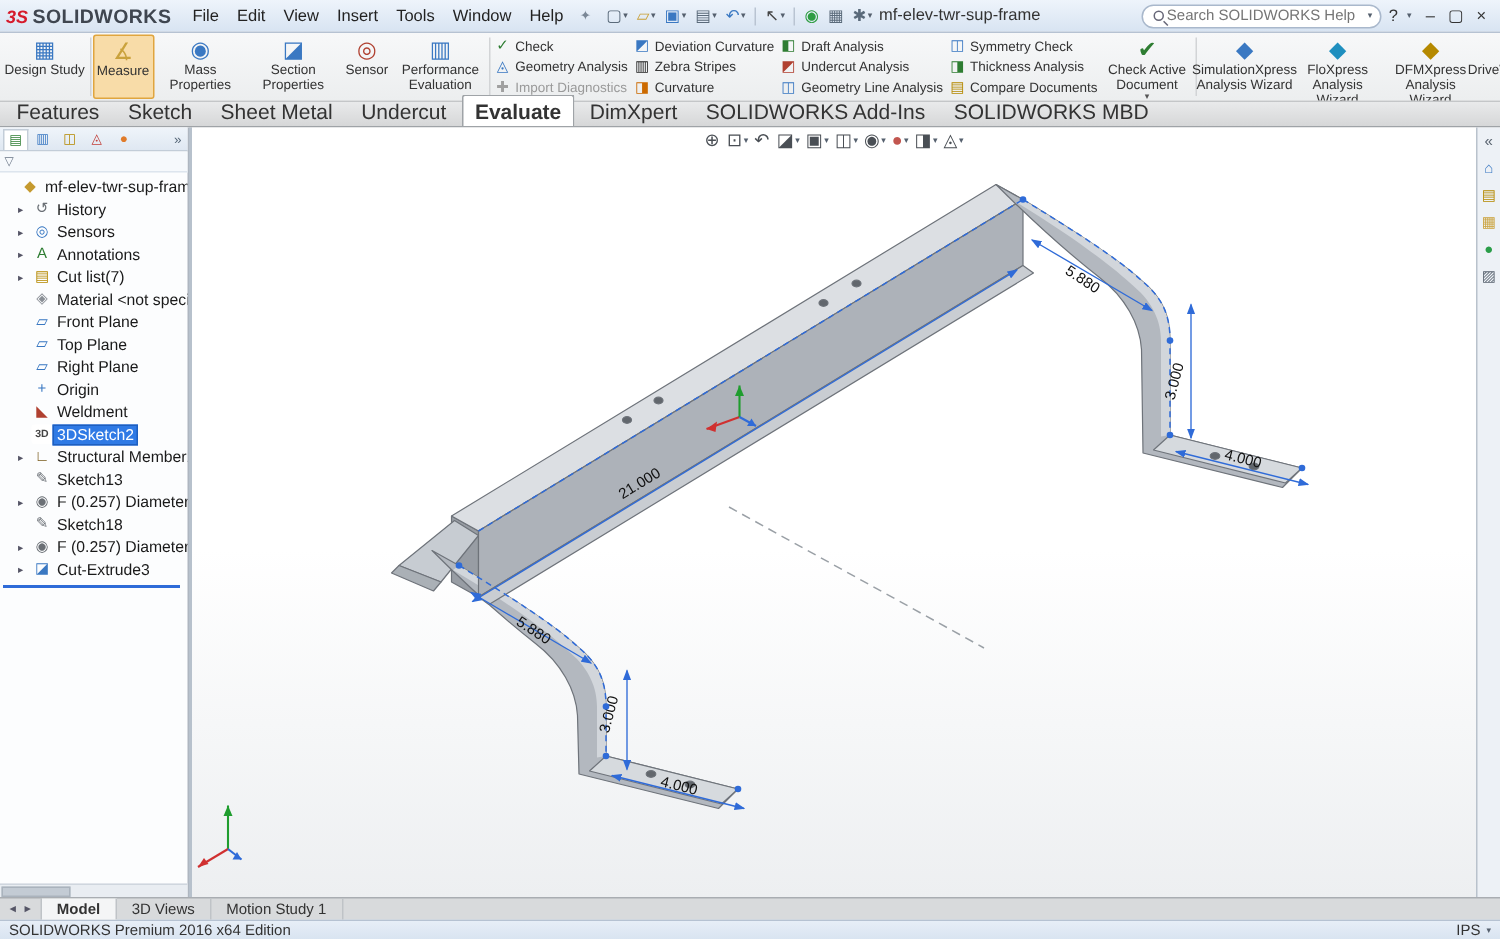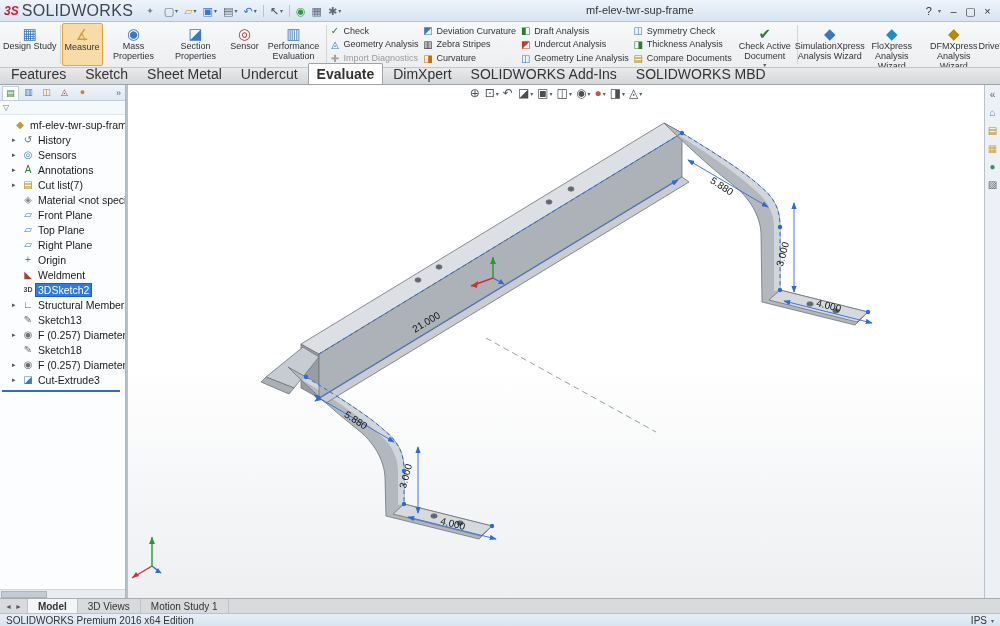--- a/index.html
+++ b/index.html
@@ -3,21 +3,21 @@
 <meta charset="utf-8">
 <style>
 *{box-sizing:border-box;margin:0;padding:0;}
 html,body{width:1000px;height:626px;overflow:hidden;}
 body{font-family:"Liberation Sans","DejaVu Sans",sans-serif;font-size:11px;color:#222;background:#fff;}
 
 
 .titlebar{height:22px;background:linear-gradient(#eef4fb,#d8e4f2);border-bottom:1px solid #b6c2d2;display:flex;align-items:center;padding:0 4px;position:relative;}
 .brand{display:flex;align-items:center;gap:3px;margin-right:8px;}
 .brand-mark{color:#d61b2c;font-weight:bold;font-style:italic;font-size:12px;}
-.brand-name{font-weight:normal;color:#3f4650;font-size:16px;letter-spacing:.3px;}
+.brand-name{font-weight:bold;color:#3f4650;font-size:13px;letter-spacing:.3px;}
 .menubar{display:flex;}
 .mi{padding:3px 6px;color:#222;}
 .pin{color:#7a8796;font-size:9px;margin:0 5px;}
 .qb{display:flex;align-items:center;margin-left:2px;}
 .qbi{display:flex;align-items:center;padding:1px 3px;}
 .qbi .g{font-size:11px;line-height:12px;}
 .caret{font-size:6px;color:#55606e;margin-left:1px;}
 .qsep{width:1px;height:12px;background:#b9c4d2;margin:0 3px;}
 .doc-title{position:absolute;left:586px;top:4px;font-size:11px;color:#333;}
 .tb-right{margin-left:auto;display:flex;align-items:center;gap:4px;}
@@ -87,20 +87,29 @@
 .dimtxt{font-size:10px;fill:#111;text-anchor:middle;font-family:"Liberation Sans","DejaVu Sans",sans-serif;}
 </style>
 </head>
 <body>
 
 <div class="titlebar">
   <div class="brand">
     <span class="brand-mark">3S</span>
     <span class="brand-name">SOLIDWORKS</span>
   </div>
+  <div class="menubar">
+    <span class="mi">File</span>
+    <span class="mi">Edit</span>
+    <span class="mi">View</span>
+    <span class="mi">Insert</span>
+    <span class="mi">Tools</span>
+    <span class="mi">Window</span>
+    <span class="mi">Help</span>
+  </div>
   <span class="pin">✦</span>
   <div class="qb">
     <span class="qbi">
         <span class="g" style="color: rgb(90, 106, 122);">▢</span>
         <span class="caret">▾</span>
       </span>
     <span class="qbi">
         <span class="g" style="color: rgb(202, 162, 60);">▱</span>
         <span class="caret">▾</span>
       </span>
@@ -128,20 +137,25 @@
     <span class="qbi">
         <span class="g" style="color: rgb(90, 106, 122);">▦</span>
       </span>
     <span class="qbi">
         <span class="g" style="color: rgb(90, 106, 122);">✱</span>
         <span class="caret">▾</span>
       </span>
   </div>
   <div class="doc-title">mf-elev-twr-sup-frame</div>
   <div class="tb-right">
+    <div class="searchbox">
+      <span class="mag"></span>
+      <input placeholder="Search SOLIDWORKS Help" style="">
+      <span class="caret">▾</span>
+    </div>
     <span class="helpq">?</span>
     <span class="caret">▾</span>
     <div class="winbtns">
       <span class="winbtn">–</span>
       <span class="winbtn">▢</span>
       <span class="winbtn">×</span>
     </div>
   </div>
 </div>
 

